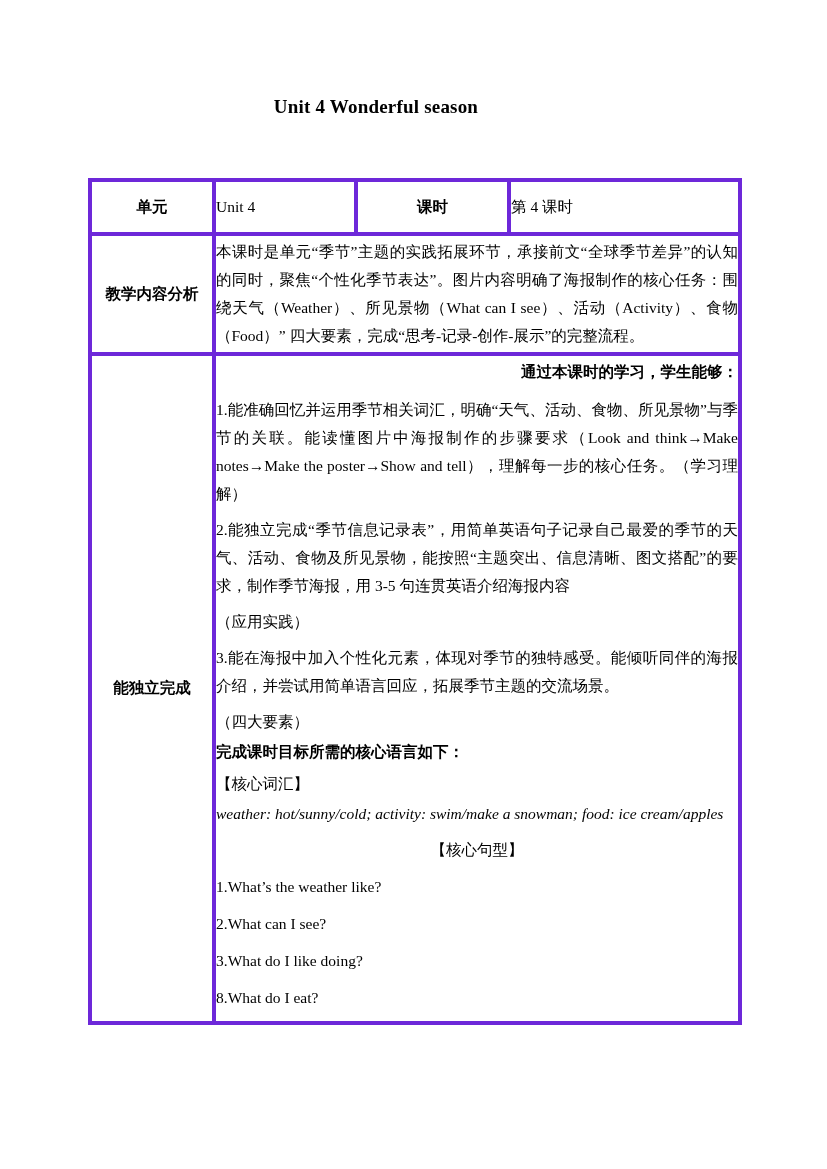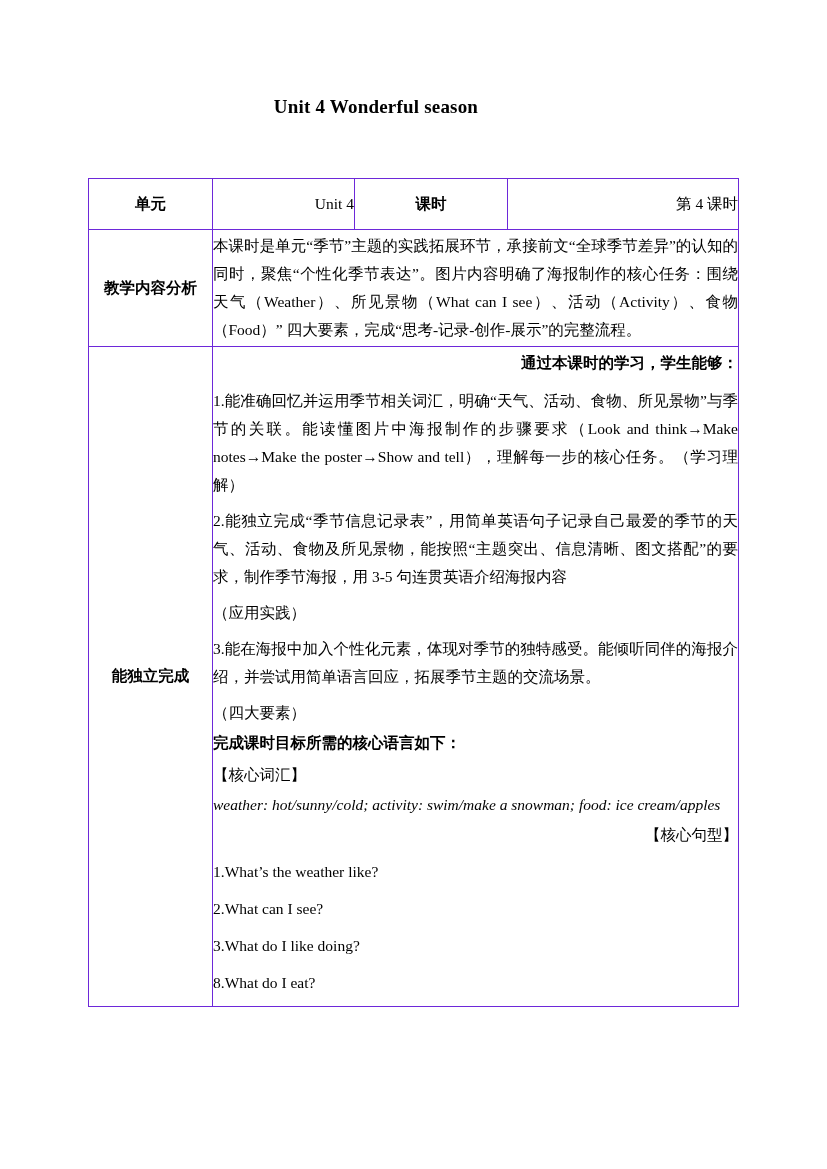--- a/index.html
+++ b/index.html
@@ -33,32 +33,32 @@
   }
   table.lesson {
     position: absolute;
     top: 178px;
     left: 88px;
     width: 650px;
     border-collapse: collapse;
     table-layout: fixed;
   }
   table.lesson td {
-    border: 1px solid #6d28d9;
+    border: 4px solid #6d28d9;
     font-size: 15.5px;
     padding: 0;
     vertical-align: middle;
     word-break: break-word;
   }
   td.hd {
     text-align: center;
     font-weight: bold;
   }
   td.ctr {
-    text-align: right;
+    text-align: left;
     margin-left: 34px;
   }
   tr.r1 td { height: 50px; }
   td.analysis-cell {
     height: 116px;
     vertical-align: middle;
     text-align: justify;
     line-height: 28px;
     padding: 2px 7px 2px 9px;
     margin-top: 8px;
@@ -70,21 +70,21 @@
     line-height: 28px;
     padding: 5px 7px 4px 9px;
   }
   .goals-cell p { margin: 8px 0; }
   .goals-cell p.intro { margin: 2px 0 10px; font-weight: bold; text-align: right; }
   .goals-cell p.note { margin: 6px 0; text-align: left; }
   .goals-cell p.note-tight { margin: 6px 0 2px; text-align: left; }
   .goals-cell p.core-heading { margin: 0 0 2px; font-weight: bold; text-align: left; }
   .goals-cell p.vocab-heading { margin: 4px 0 2px; text-align: left; }
   .goals-cell p.vocab-text { margin: 0 0 2px; text-align: left; font-style: italic; }
-  .goals-cell p.pattern-heading { margin: 2px 0 8px; text-align: right; }
+  .goals-cell p.pattern-heading { margin: 8px 0 8px; text-align: center; }
   .goals-cell p.sentence { margin: 9px 0; text-align: left; }
 </style>
 </head>
 <body>
 
 <div class="page">
 
   <h1 class="doc-title">Unit 4 Wonderful season</h1>
 
   <table class="lesson">

